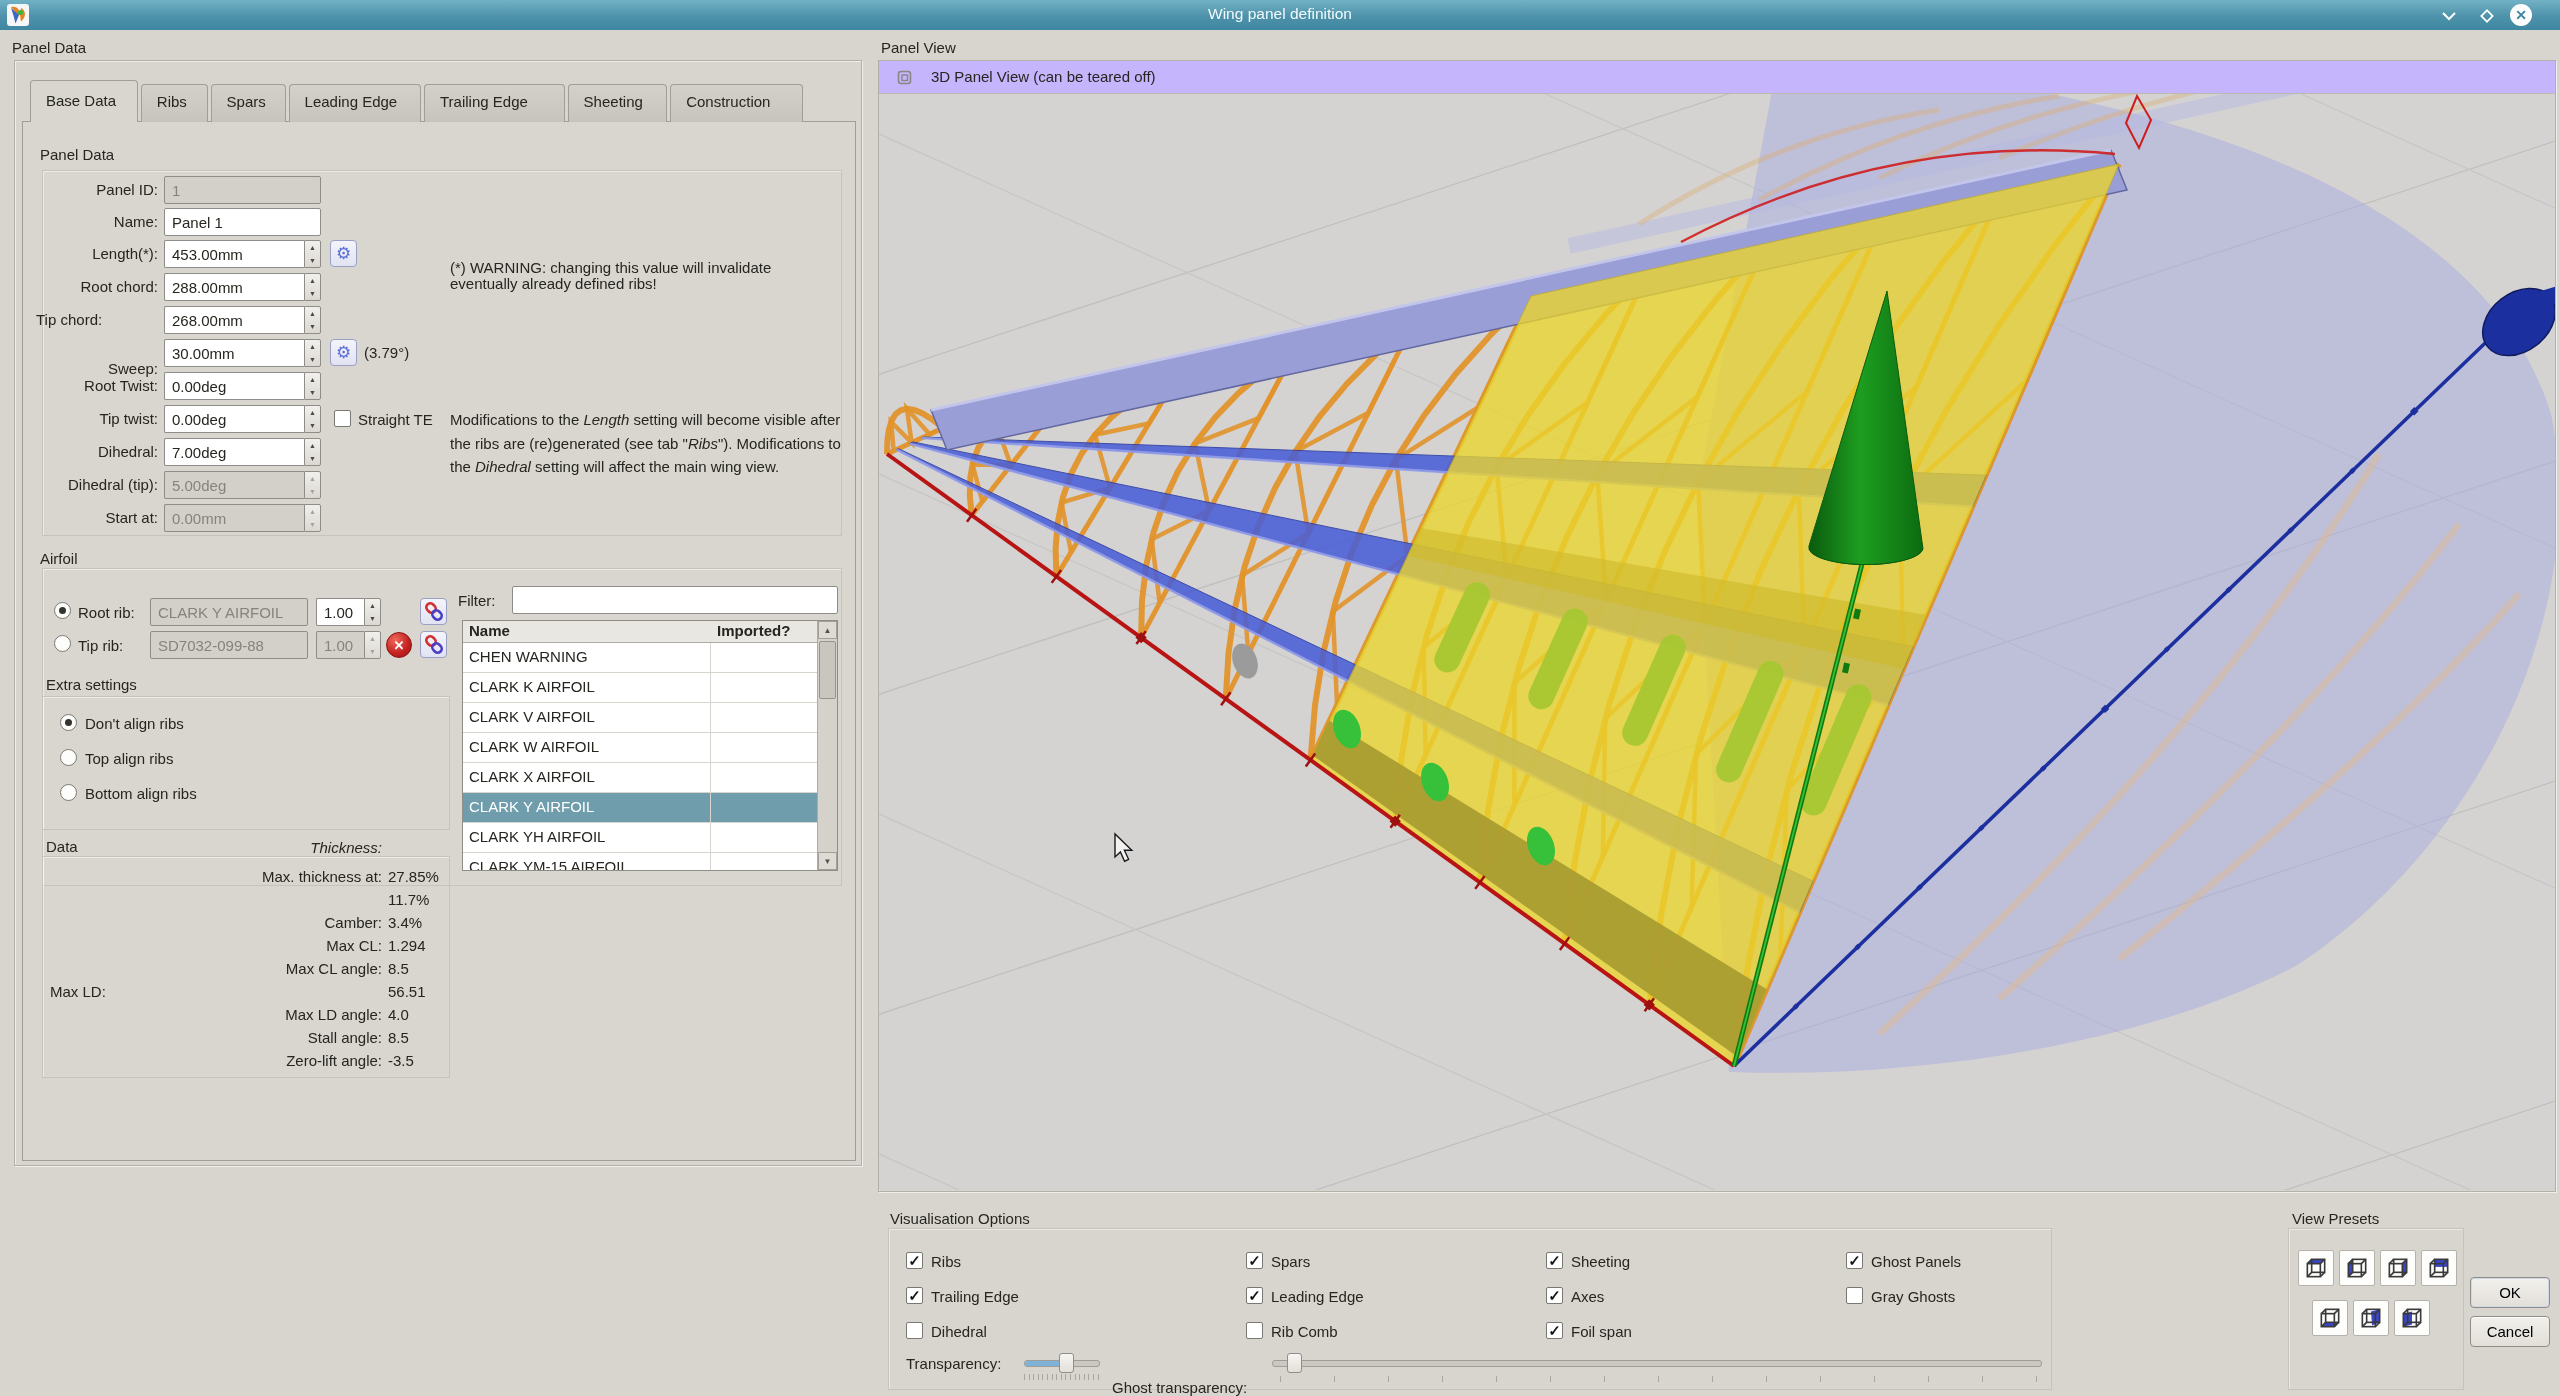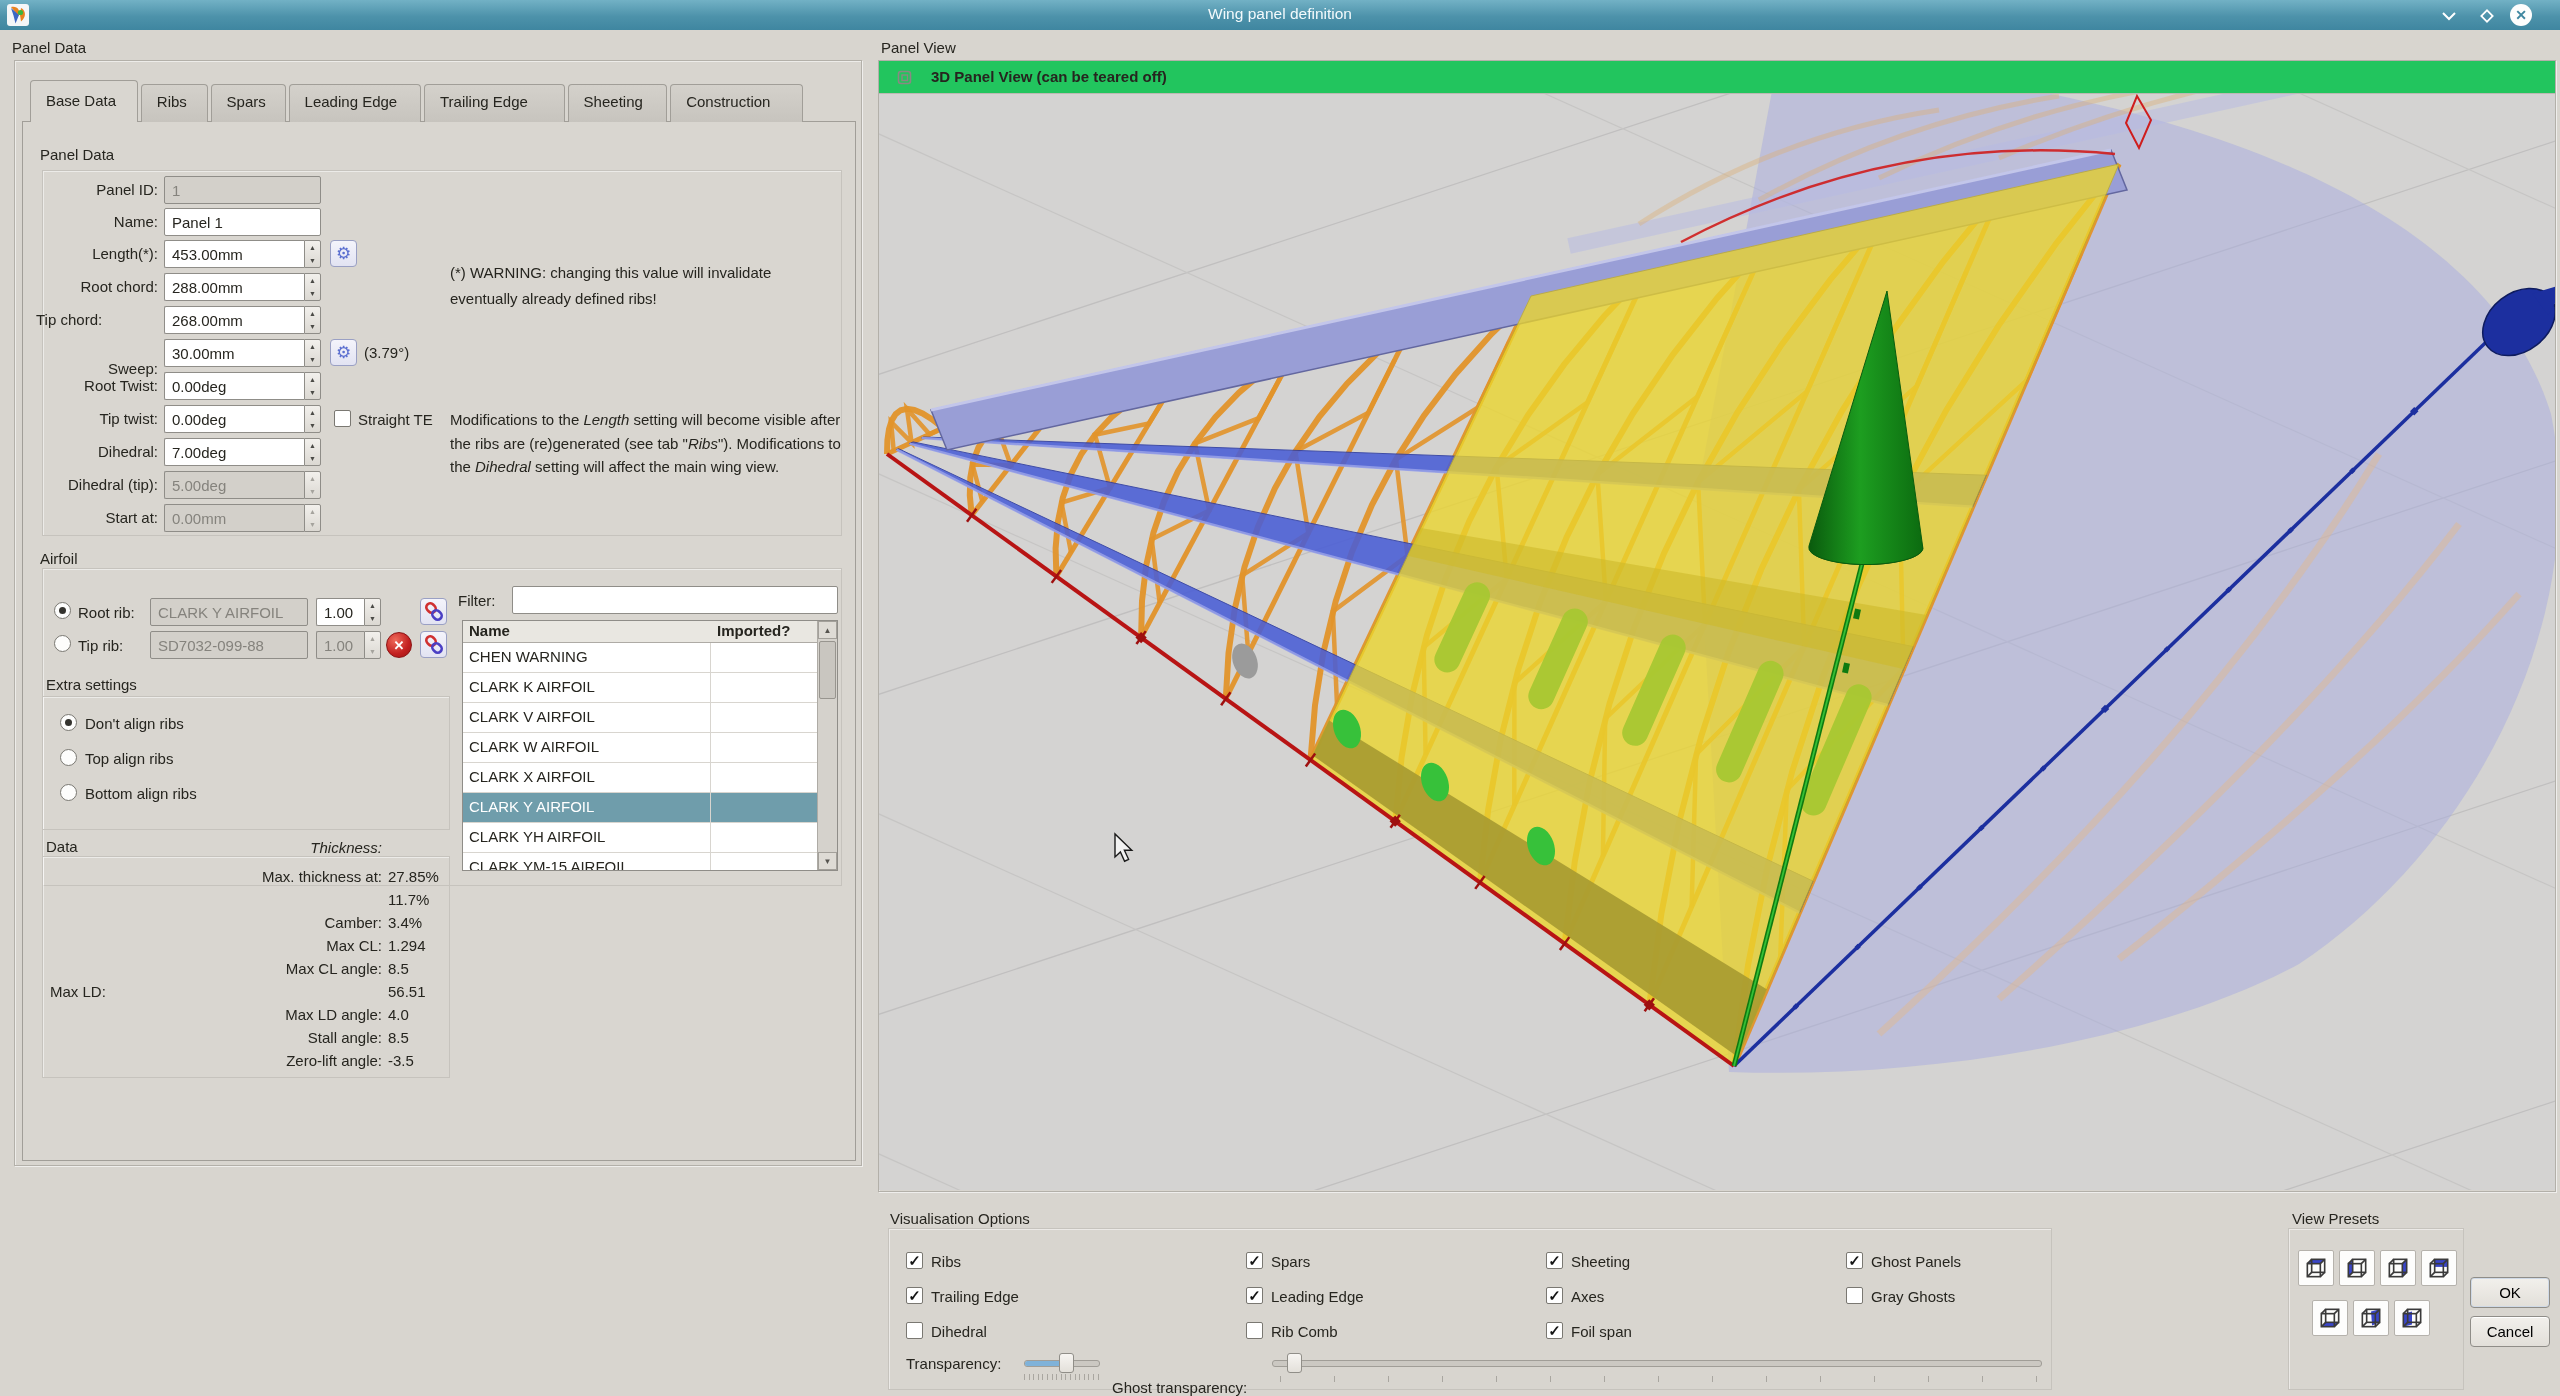--- a/index.html
+++ b/index.html
@@ -74,22 +74,22 @@
     border:1px solid #908e88; border-radius:3px; }
   .ticks { position:absolute; height:7px; }
   .ticks i { position:absolute; top:0; width:1px; height:6px; background:#a9a6a0; }
   .btn { position:absolute; height:31px; background:linear-gradient(#f2f0ec,#e2dfd9);
     border:1px solid #8f8d88; border-radius:4px; font-size:15px; text-align:center;
     font-family:"Liberation Sans",sans-serif; box-shadow:inset 0 1px 0 #fff; }
   .btn.focus { box-shadow:inset 0 0 0 1px #cfd9e6, inset 0 1px 0 #fff; }
   .presetbtn { position:absolute; width:36px; height:36px; background:#fdfdfc; border:1px solid #b5b2ac;
     border-radius:2px; display:flex; align-items:center; justify-content:center; }
   
-  .viewstrip { position:absolute; left:879px; top:61px; width:1676px; height:33px; background:#22c55e;
-    border-bottom:1px solid #bcb9b3;font-weight:bold; }
+  .viewstrip { position:absolute; left:879px; top:61px; width:1676px; height:33px; background:#c4b5fd;
+    border-bottom:1px solid #bcb9b3; }
   .canvas3d { position:absolute; left:879px; top:94px; width:1676px; height:1096px; background:#d4d3d2; overflow:hidden; }
   .mini-ital i { font-style:italic; }
 </style>
 </head>
 <body>
 
 <div class="app">
 
   <div class="titlebar">
     <svg class="appicon" viewBox="0 0 22 22">
@@ -115,21 +115,21 @@
 
   <div class="lbl" style="left:12px; top:39px;">Panel Data</div>
   <div class="frame" style="left:14px; top:60px; width:848px; height:1106px;"></div>
   <div class="pane"></div>
   <div id="tabs"></div>
 
   <div class="lbl" style="left:40px; top:146px;">Panel Data</div>
   <div class="gbox" style="left:42px; top:170px; width:800px; height:366px;"></div>
   <div id="form-rows"></div>
 
-  <div class="lbl" style="left:450px; top:260px; width:390px; white-space:normal; line-height:26px;">(*) WARNING: changing this value will invalidate eventually already defined ribs!</div>
+  <div class="lbl" style="left:450px; top:260px; width:390px; white-space:normal; line-height:16px;">(*) WARNING: changing this value will invalidate eventually already defined ribs!</div>
   <div class="lbl mini-ital" id="mods-text" style="left:450px; top:408px; width:396px; white-space:normal; line-height:23.5px;"><span>Modifications to the </span><i>Length</i><span> setting will become visible after the ribs are (re)generated (see tab "</span><i>Ribs</i><span>"). Modifications to the </span><i>Dihedral</i><span> setting will affect the main wing view.</span></div>
 
   <div class="lbl" style="left:40px; top:550px;">Airfoil</div>
   <div class="gbox" style="left:42px; top:568px; width:800px; height:318px;"></div>
 
   <div class="radio on" style="left:54px; top:602px;"></div>
   <div class="lbl" style="left:78px; top:604px;">Root rib:</div>
   <div class="input dis" style="left:150px; top:598px; width:158px;">CLARK Y AIRFOIL</div>
   <div class="spinwrap" style="left:316px; top:598px;">
     <div class="spinbox" style="width:48px;">1.00</div>

